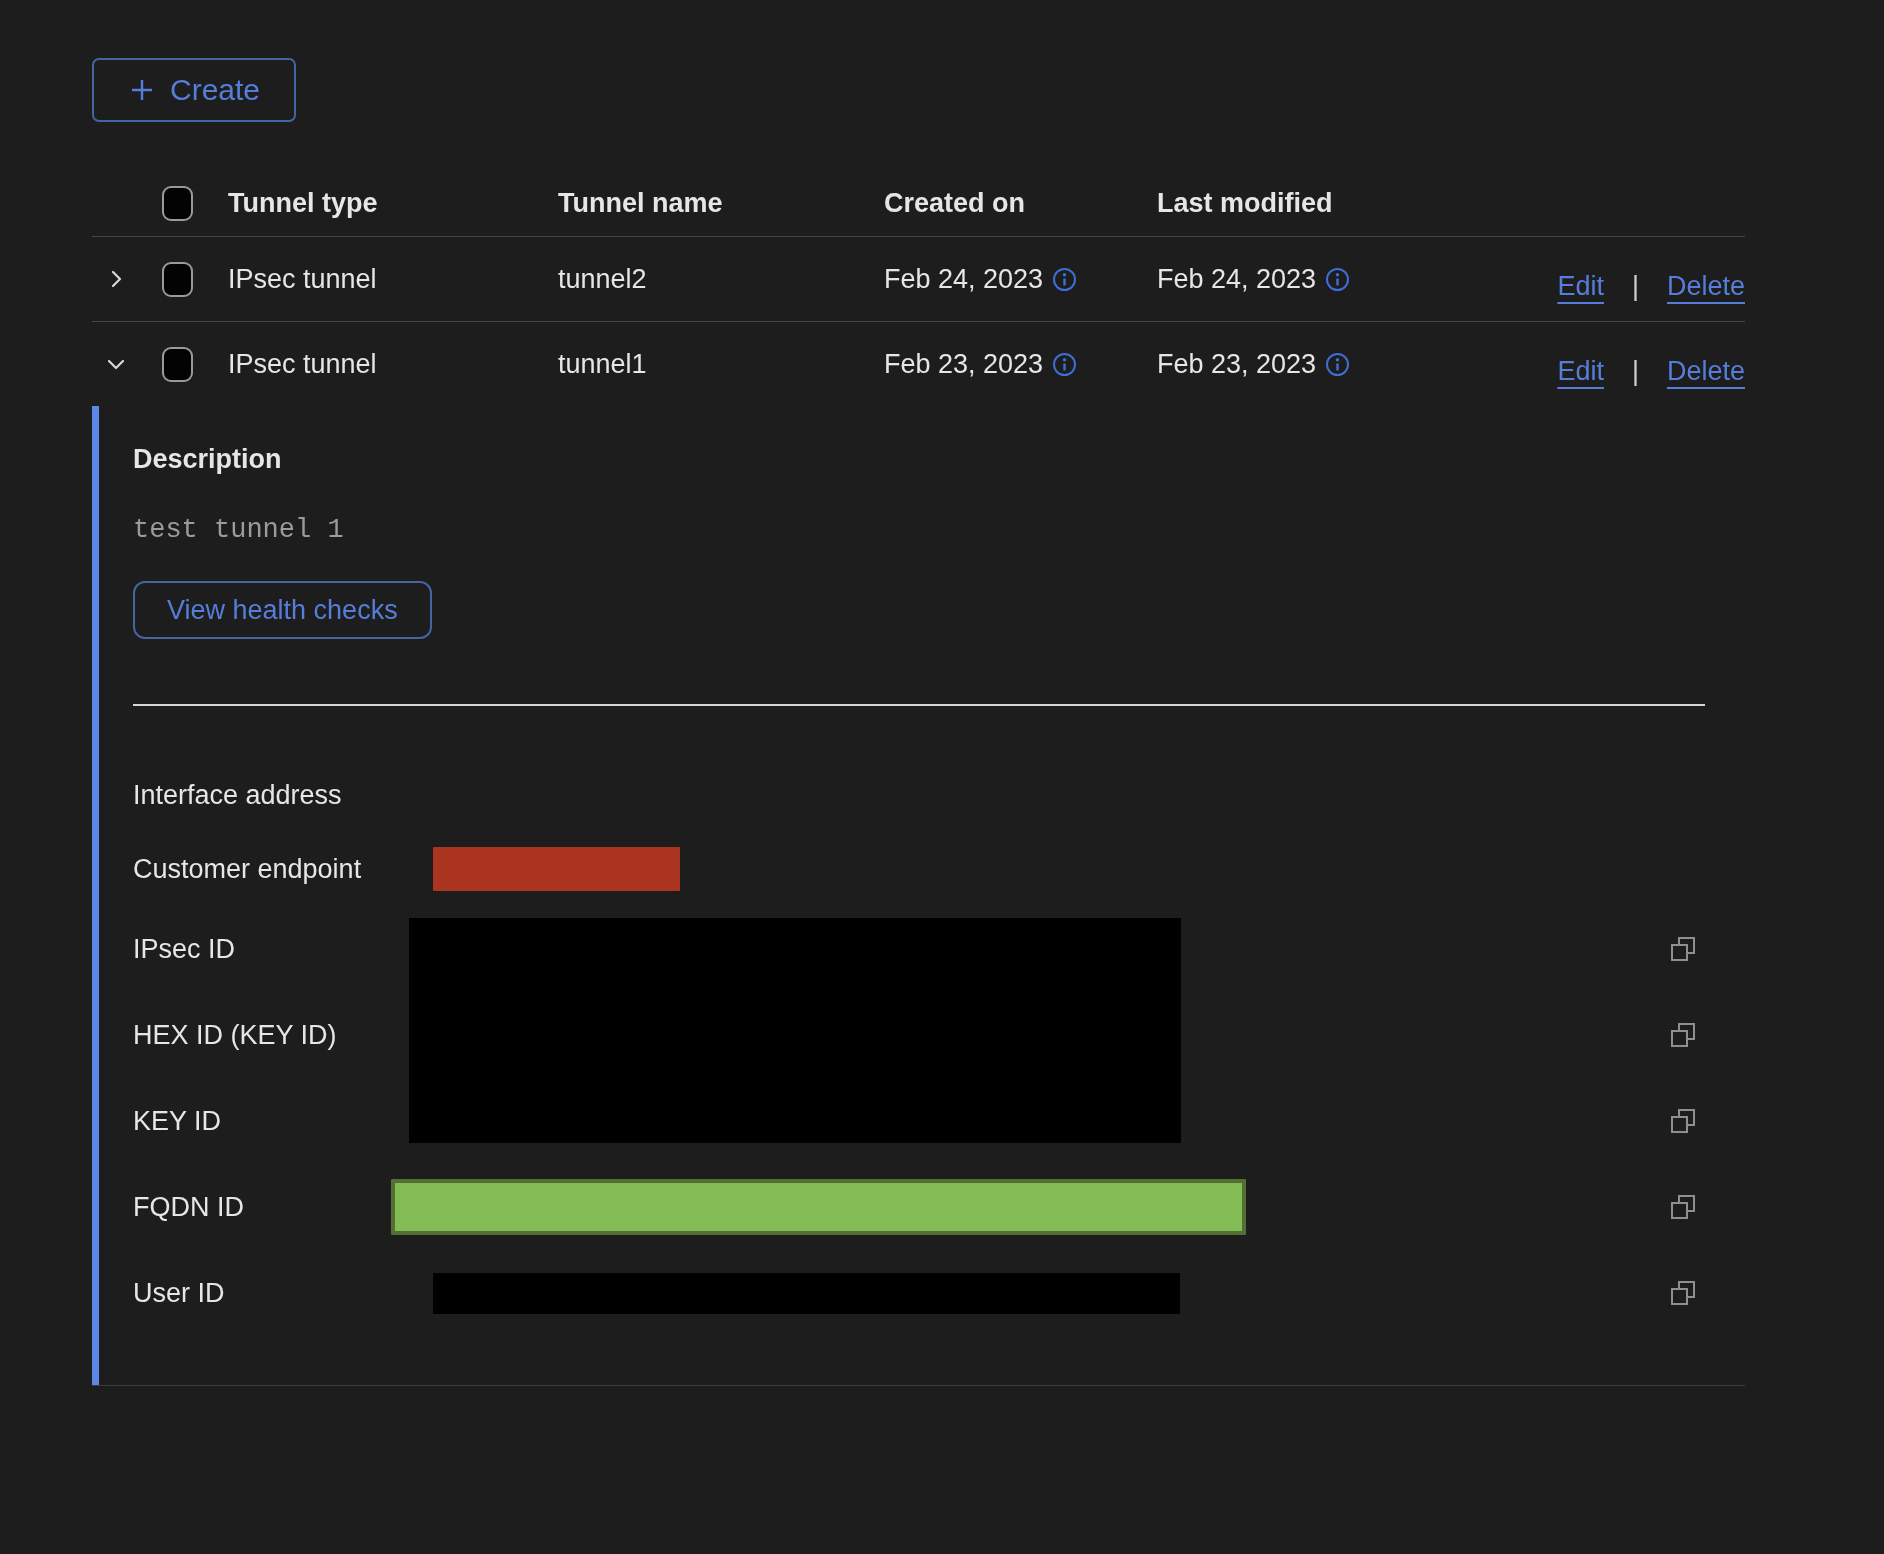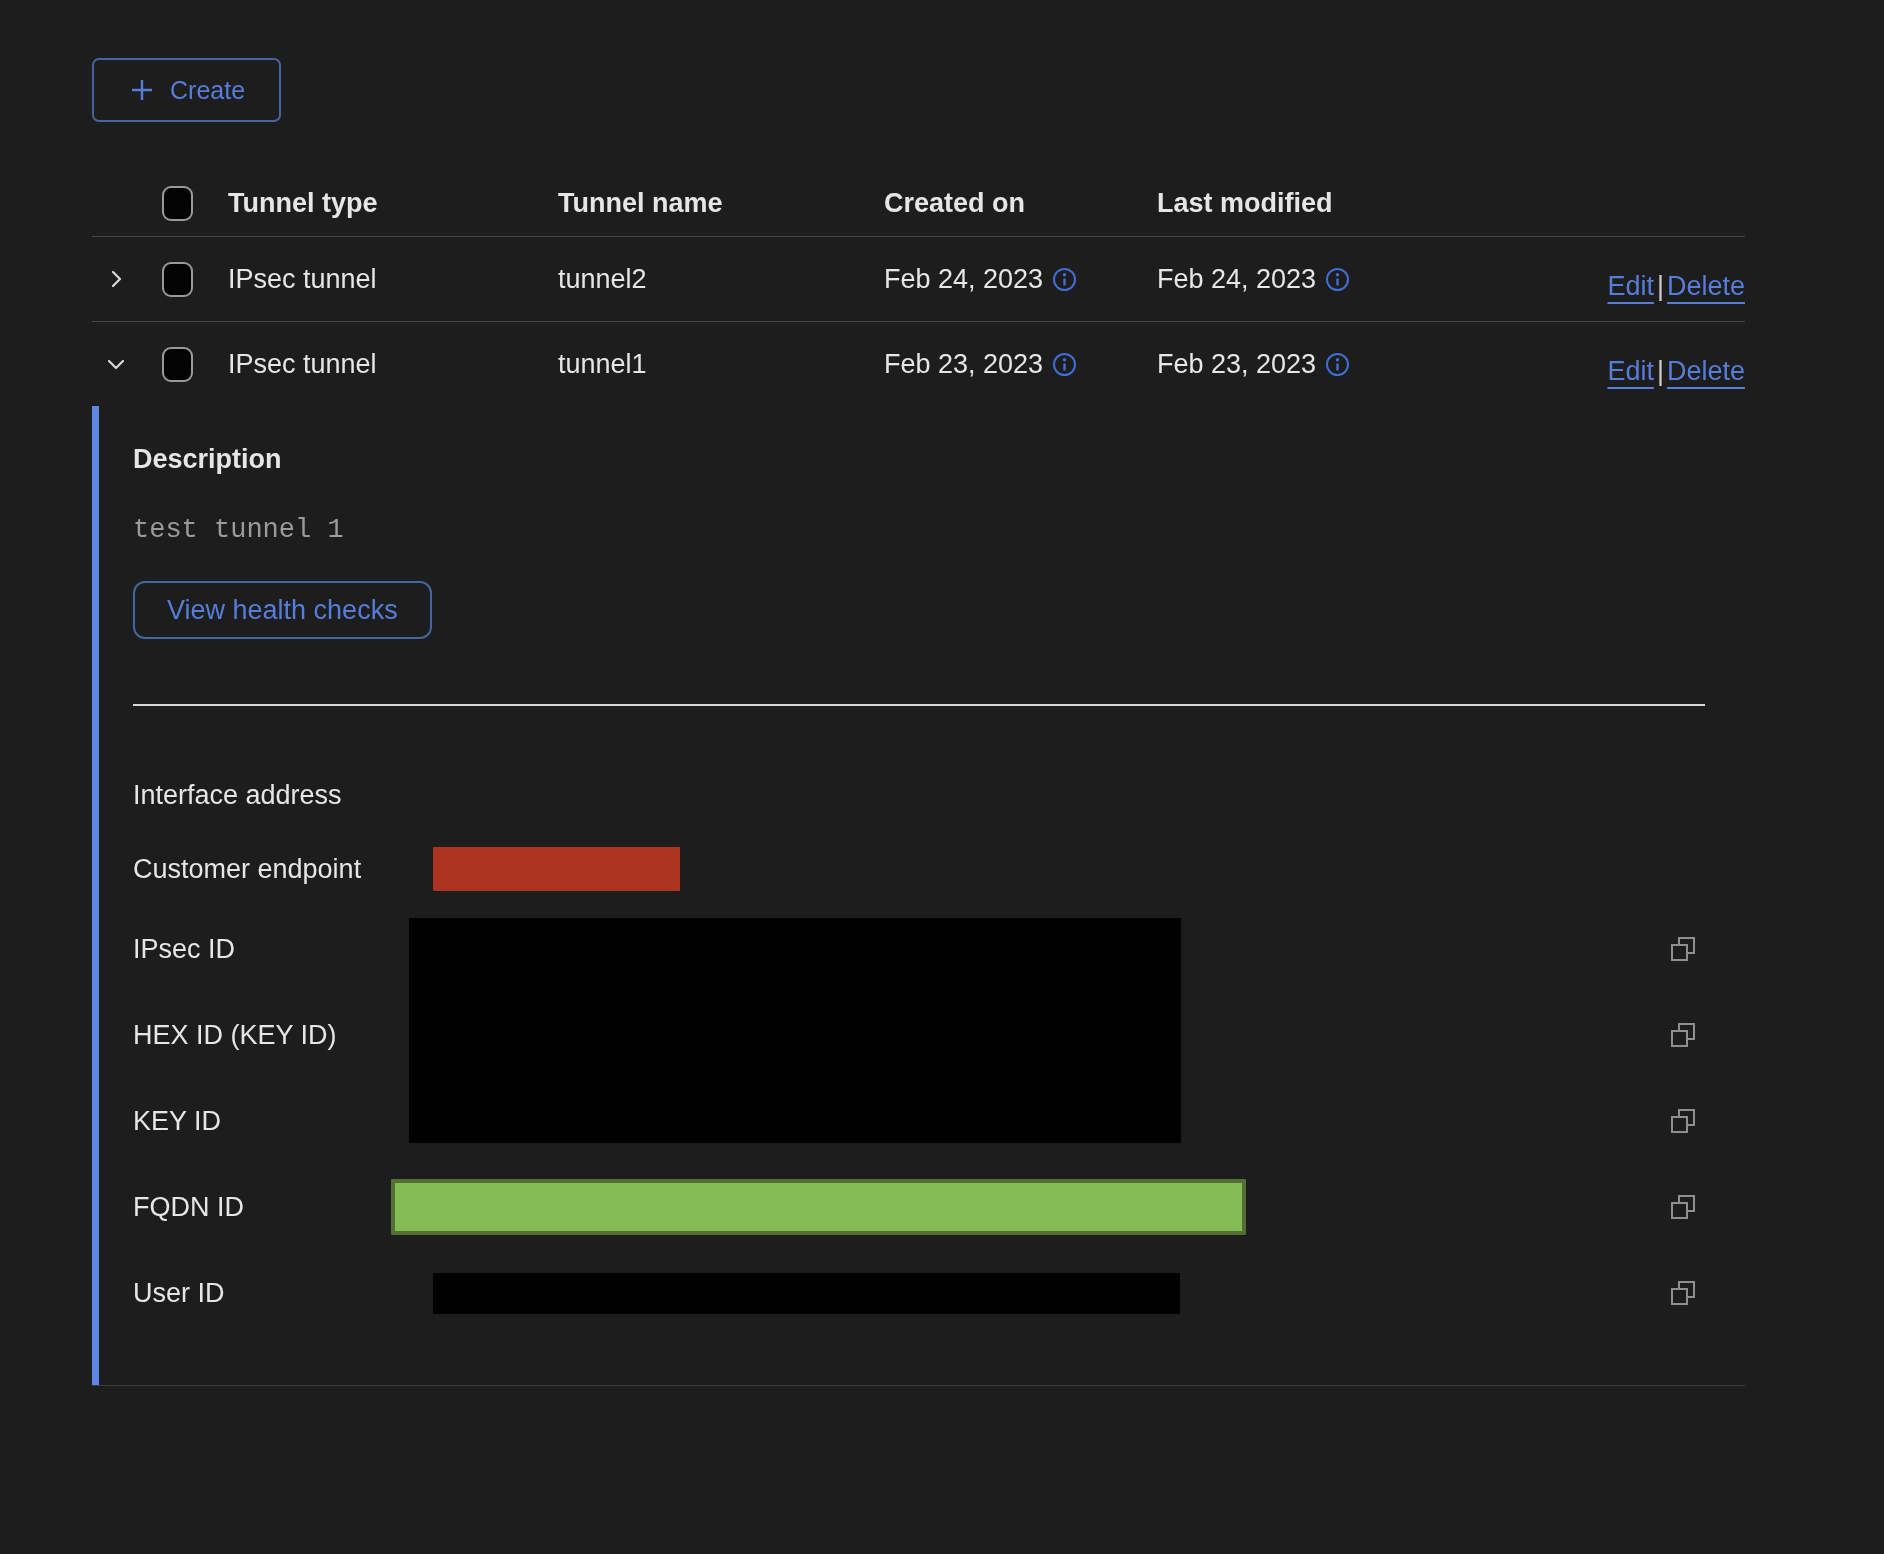--- a/index.html
+++ b/index.html
@@ -27,41 +27,41 @@
     font-family:"Liberation Sans", sans-serif;
     font-size:27px;
   }
   .wrap{padding:58px 139px 0 92px;width:1653px;}
 
   
   .btn-outline{
     display:inline-flex;align-items:center;gap:14px;
     height:64px;padding:0 34px;
     background:transparent;border:2px solid #44659f;border-radius:7px;
-    color:var(--accent-blue);font-size:25px;cursor:pointer;
+    color:var(--accent-blue);font-size:30px;cursor:pointer;
     font-family:"Liberation Sans", sans-serif;
   }
 
   
   .table{margin-top:49px;}
   .trow{
     display:grid;
     grid-template-columns:58px 78px 330px 326px 273px minmax(0,1fr) auto;
     align-items:center;
   }
   .thead{height:65px;font-weight:700;border-bottom:1px solid var(--row-border);}
   .tbody-row{height:84px;}
   .tbody-row.bordered{border-bottom:1px solid var(--row-border);}
   .chev{width:22px;height:22px;margin-left:13px;cursor:pointer;}
   .checkbox{
     width:27px;height:31px;border:2px solid #9a9a9a;border-radius:9px;
     background:#030303;margin-left:12px;cursor:pointer;
   }
   .datecell{display:flex;align-items:center;gap:8px;}
-  .actions{display:flex;align-items:center;gap:3px;justify-self:end;margin-top:15px;}
+  .actions{display:flex;align-items:center;gap:28px;justify-self:end;margin-top:15px;}
   .link{color:var(--accent-blue);text-decoration:underline;text-underline-offset:7px;cursor:pointer;}
   .pipe{color:#cfcfcf;}
 
   
   .panel{
     border-left:7px solid var(--expand-bar);
     padding:24px 0 49px 34px;
   }
   .desc-label{margin-top:14px;font-weight:700;}
   .desc-value{margin-top:40px;color:var(--text-secondary);font-family:Liberation Mono, monospace;}

